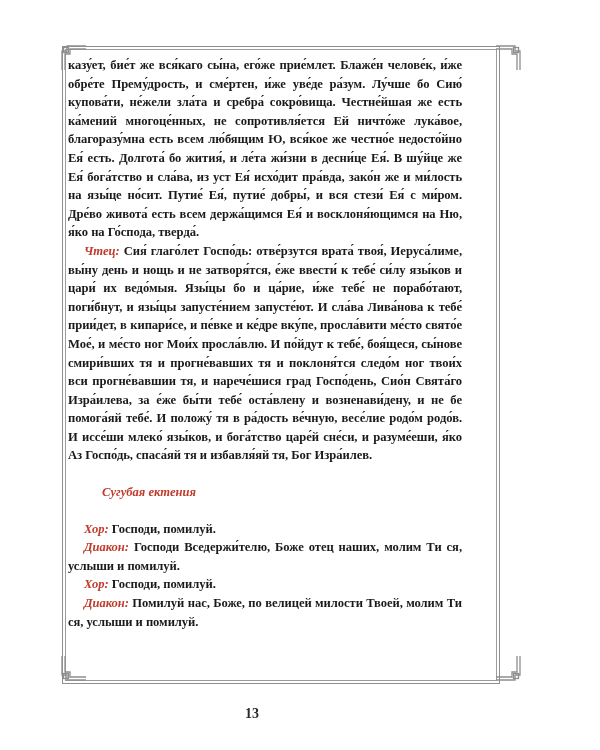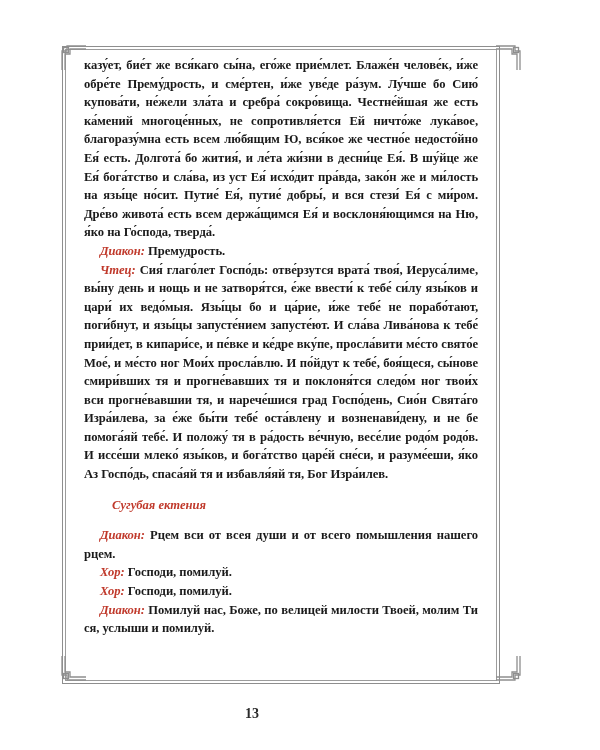--- a/index.html
+++ b/index.html
@@ -53,21 +53,21 @@
   }
   .corner svg { display: block; }
   .corner-tl { left: 57px;  top: 41px; }
   .corner-tr { left: 495px; top: 41px; transform: scaleX(-1); }
   .corner-bl { left: 57px;  top: 655px; transform: scaleY(-1); }
   .corner-br { left: 495px; top: 655px; transform: scale(-1,-1); }
 
   
   .body-text {
     position: absolute;
-    left: 84px;
+    left: 68px;
     top: 56px;
     width: 394px;
     height: 614px;
     overflow: hidden;
   }
 
   p.para {
     margin: 0;
     font-size: 12.6px;
     line-height: 18.6px;
@@ -84,21 +84,21 @@
     text-indent: 0;
   }
 
   .rubric {
     color: #c0392b;
     font-style: italic;
     font-weight: bold;
   }
 
   p.heading {
-    margin: 12px;
+    margin: 18px;
     font-size: 12.6px;
     line-height: 18.6px;
     text-indent: 16px;
     color: #c0392b;
     font-style: italic;
     font-weight: bold;
     text-align: left;
   }
 
   
@@ -158,40 +158,37 @@
       </g>
     </svg>
   </div>
 
   <div class="body-text">
 
     <p class="para noindent">
       <span>казу́ет, бие́т же вся́каго сы́на, его́же прие́млет. Блаже́н челове́к, и́же обре́те Прему́дрость, и сме́ртен, и́же уве́де ра́зум. Лу́чше бо Сию́ купова́ти, не́жели зла́та и сребра́ сокро́вища. Честне́йшая же есть ка́мений многоце́нных, не сопротивля́ется Ей ничто́же лука́вое, благоразу́мна есть всем лю́бящим Ю, вся́кое же честно́е недосто́йно Ея́ есть. Долгота́ бо жития́, и ле́та жи́зни в десни́це Ея́. В шу́йце же Ея́ бога́тство и сла́ва, из уст Ея́ исхо́дит пра́вда, зако́н же и ми́лость на язы́це но́сит. Путие́ Ея́, путие́ добры́, и вся стези́ Ея́ с ми́ром. Дре́во живота́ есть всем держа́щимся Ея́ и восклоня́ющимся на Ню, я́ко на Го́спода, тверда́.</span>
     </p>
 
-    <p class="para indent">
-      <span class="rubric">Диакон:</span><span> </span><span>Премудрость.</span>
-    </p>
 
 
 
     <p class="para indent">
       <span class="rubric">Чтец:</span><span> </span><span>Сия́ глаго́лет Госпо́дь: отве́рзутся врата́ твоя́, Иеруса́лиме, вы́ну день и нощь и не затворя́тся, е́же ввести́ к тебе́ си́лу язы́ков и цари́ их ведо́мыя. Язы́цы бо и ца́рие, и́же тебе́ не порабо́тают, поги́бнут, и язы́цы запусте́нием запусте́ют. И сла́ва Лива́нова к тебе́ прии́дет, в кипари́се, и пе́вке и ке́дре вку́пе, просла́вити ме́сто свято́е Мое́, и ме́сто ног Мои́х просла́влю. И по́йдут к тебе́, боя́щеся, сы́нове смири́вших тя и прогне́вавших тя и поклоня́тся следо́м ног твои́х вси прогне́вавшии тя, и нарече́шися град Госпо́день, Сио́н Свята́го Изра́илева, за е́же бы́ти тебе́ оста́влену и возненави́дену, и не бе помога́яй тебе́. И положу́ тя в ра́дость ве́чную, весе́лие родо́м родо́в. И иссе́ши млеко́ язы́ков, и бога́тство царе́й сне́си, и разуме́еши, я́ко Аз Госпо́дь, спаса́яй тя и избавля́яй тя, Бог Изра́илев.</span>
     </p>
 
     <p class="heading">Сугубая ектения</p>
 
-    <p class="para indent">
-      <span class="rubric">Диакон:</span><span> </span><span>Рцем вси от всея души и от всего помышления нашего рцем.</span>
-    </p>
 
     <p class="para indent">
       <span class="rubric">Хор:</span><span> </span><span>Господи, помилуй.</span>
     </p>
 
+    <p class="para indent">
+      <span class="rubric">Диакон:</span><span> </span><span>Господи Вседержи́телю, Боже отец наших, молим Ти ся, услыши и помилуй.</span>
+    </p>
 
     <p class="para indent">
       <span class="rubric">Хор:</span><span> </span><span>Господи, помилуй.</span>
     </p>
 
     <p class="para indent">
       <span class="rubric">Диакон:</span><span> </span><span>Помилуй нас, Боже, по велицей милости Твоей, молим Ти ся, услыши и помилуй.</span>
     </p>
 
   </div>

